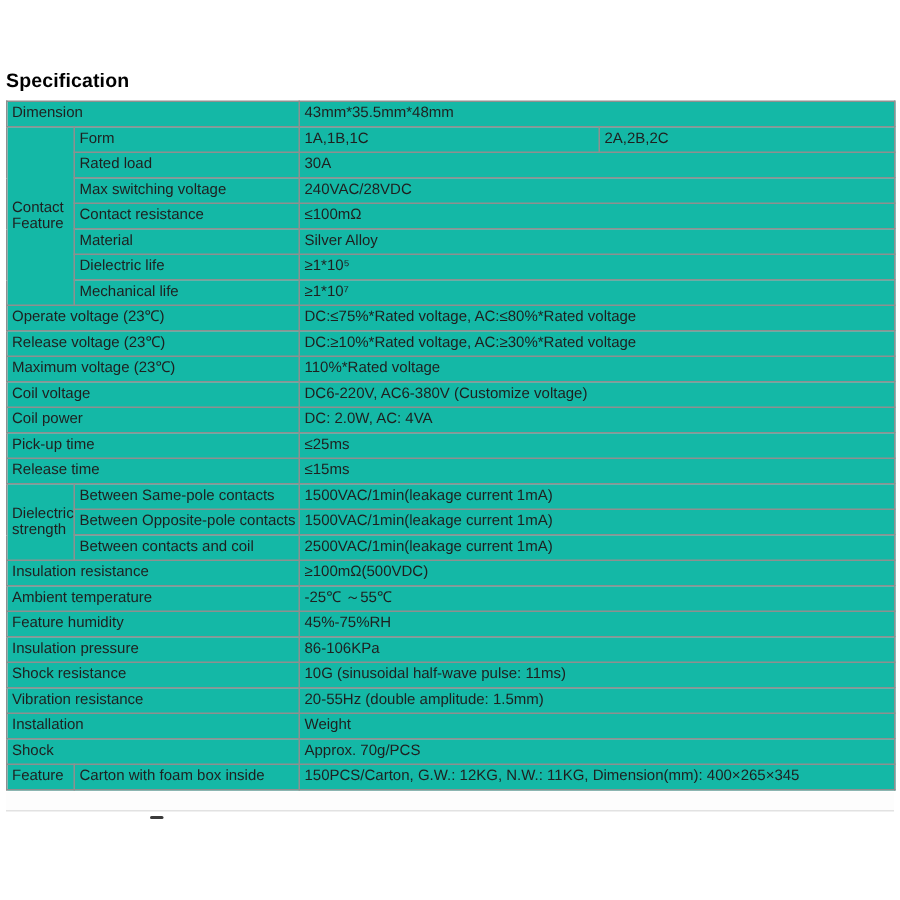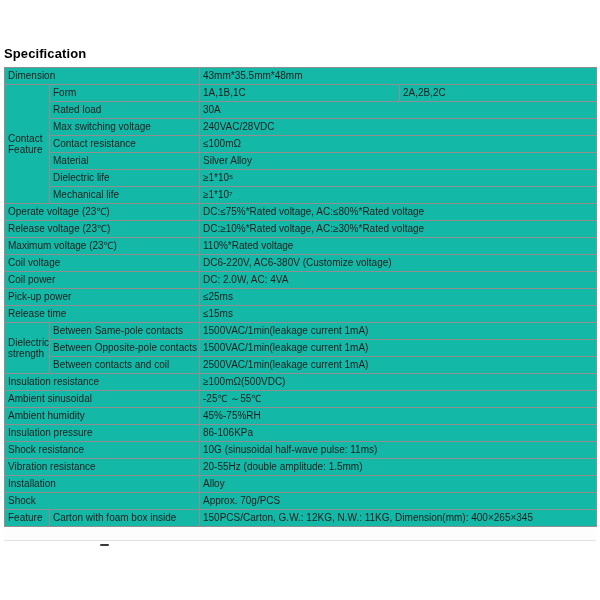--- a/index.html
+++ b/index.html
@@ -148,21 +148,21 @@
         </tr>
         <tr>
           <td class="label" colspan="2">Coil voltage</td>
           <td class="value" colspan="2">DC6-220V, AC6-380V (Customize voltage)</td>
         </tr>
         <tr>
           <td class="label" colspan="2">Coil power</td>
           <td class="value" colspan="2">DC: 2.0W, AC: 4VA</td>
         </tr>
         <tr>
-          <td class="label" colspan="2">Pick-up power</td>
+          <td class="label" colspan="2">Pick-up time</td>
           <td class="value" colspan="2">≤25ms</td>
         </tr>
         <tr>
           <td class="label" colspan="2">Release time</td>
           <td class="value" colspan="2">≤15ms</td>
         </tr>
         <tr>
           <td class="group" rowspan="3">Dielectric strength</td>
           <td class="sublabel">Between Same-pole contacts</td>
           <td class="value" colspan="2">1500VAC/1min(leakage current 1mA)</td>
@@ -173,42 +173,42 @@
         </tr>
         <tr>
           <td class="sublabel">Between contacts and coil</td>
           <td class="value" colspan="2">2500VAC/1min(leakage current 1mA)</td>
         </tr>
         <tr>
           <td class="label" colspan="2">Insulation resistance</td>
           <td class="value" colspan="2">≥100mΩ(500VDC)</td>
         </tr>
         <tr>
-          <td class="label" colspan="2">Ambient sinusoidal</td>
+          <td class="label" colspan="2">Ambient temperature</td>
           <td class="value" colspan="2">-25℃ ～55℃</td>
         </tr>
         <tr>
-          <td class="label" colspan="2">Ambient humidity</td>
+          <td class="label" colspan="2">Feature humidity</td>
           <td class="value" colspan="2">45%-75%RH</td>
         </tr>
         <tr>
           <td class="label" colspan="2">Insulation pressure</td>
           <td class="value" colspan="2">86-106KPa</td>
         </tr>
         <tr>
           <td class="label" colspan="2">Shock resistance</td>
           <td class="value" colspan="2">10G (sinusoidal half-wave pulse: 11ms)</td>
         </tr>
         <tr>
           <td class="label" colspan="2">Vibration resistance</td>
           <td class="value" colspan="2">20-55Hz (double amplitude: 1.5mm)</td>
         </tr>
         <tr>
           <td class="label" colspan="2">Installation</td>
-          <td class="value" colspan="2">Alloy</td>
+          <td class="value" colspan="2">Weight</td>
         </tr>
         <tr>
           <td class="label" colspan="2">Shock</td>
           <td class="value" colspan="2">Approx. 70g/PCS</td>
         </tr>
         <tr>
           <td class="group">Feature</td>
           <td class="sublabel">Carton with foam box inside</td>
           <td class="value" colspan="2">150PCS/Carton, G.W.: 12KG, N.W.: 11KG, Dimension(mm): 400×265×345</td>
         </tr>

